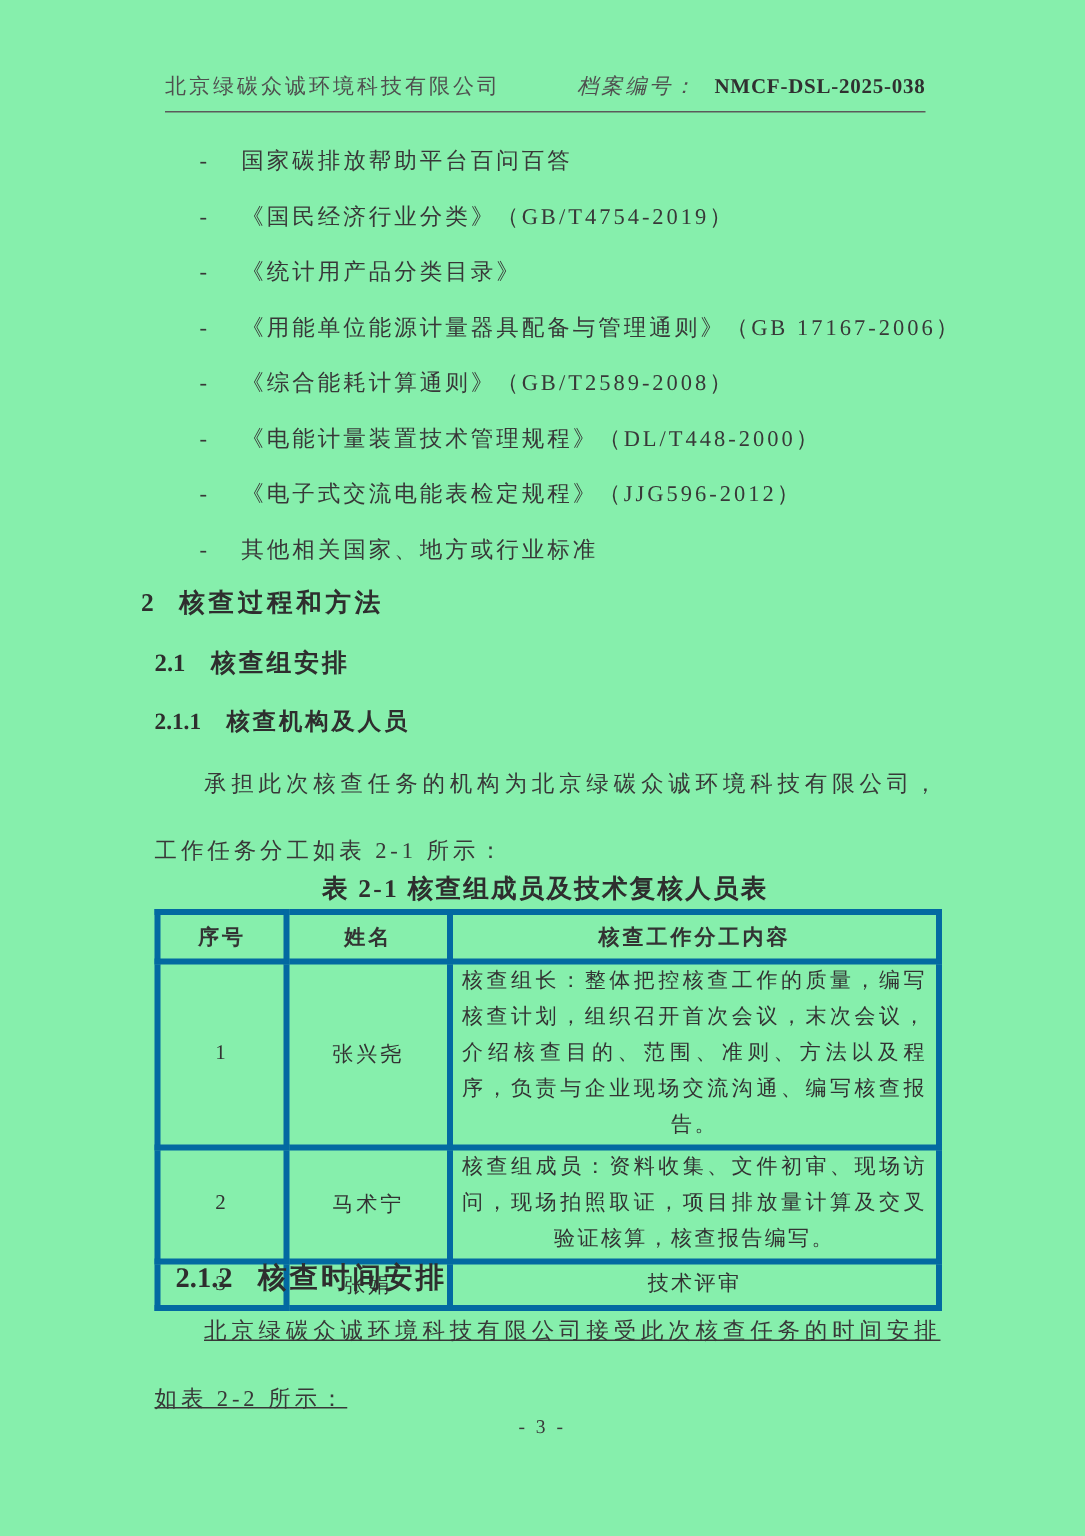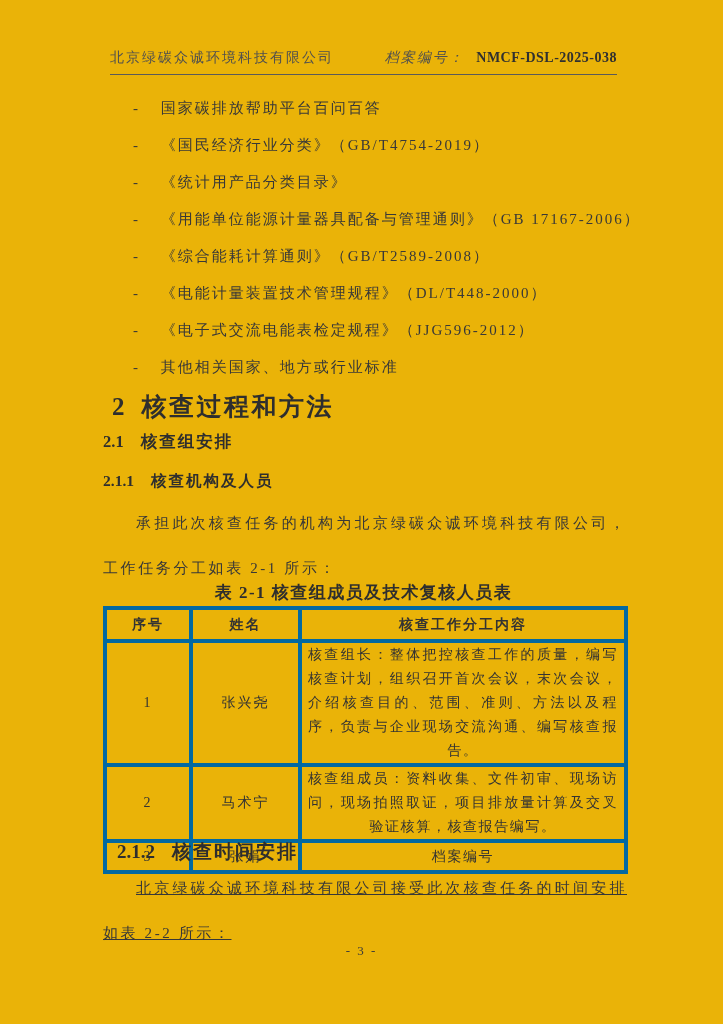--- a/index.html
+++ b/index.html
@@ -1,17 +1,17 @@
 <!DOCTYPE html>
 <html><head>
 <meta charset="utf-8">
 <style>
   html,body { margin:0; padding:0; background:#ffffff; }
   .page {
-    position:relative; width:723px; height:1024px; background:#eab308;
+    position:relative; width:723px; height:1024px; background:#86efac;
     font-family:"Liberation Serif","DejaVu Serif",serif; color:#333333;
     overflow:hidden;
   }
 
   
   .header {
     position:absolute; left:110px; top:49px; width:507px;
     display:flex; justify-content:space-between; align-items:flex-end;
     padding-bottom:7px; border-bottom:1.5px solid #5a5a5a;
     font-size:14px; color:#4f4f4f;
@@ -25,21 +25,21 @@
   .ref-list {
     position:absolute; left:133px; top:90px; width:520px;
     list-style:none; margin:0; padding:0;
     font-size:15px; letter-spacing:2px; color:#383838;
   }
   .ref-item { height:37px; line-height:37px; white-space:nowrap; }
   .dash { display:inline-block; width:22px; letter-spacing:0; }
 
   
   .h-sec { position:absolute; margin:0; font-weight:bold; color:#2e2e2e; white-space:nowrap; }
-  .h2    { left:112px; top:390px; font-size:25px; letter-spacing:2.5px; }
+  .h2    { left:94px; top:390px; font-size:17px; letter-spacing:2.5px; }
   .h21   { left:103px; top:431px; font-size:16.5px; letter-spacing:2px;font-family:Liberation Serif, serif; }
   .h211  { left:103px; top:471px; font-size:15.5px; letter-spacing:2px; }
   .h212  { left:117px; top:839px; font-size:19px; letter-spacing:2px; }
   .h-sec .num { letter-spacing:0; margin-right:17px; }
 
   
   .para {
     position:absolute; left:103px; width:524px; margin:0;
     font-size:15px; letter-spacing:2.6px; line-height:45px;
     text-indent:33px; text-align:justify; color:#383838;
@@ -170,21 +170,21 @@
 
         <tr class="member-row">
           <td class="c-no">2</td>
           <td class="c-name">马术宁</td>
           <td class="c-duty">核查组成员：资料收集、文件初审、现场访问，现场拍照取证，项目排放量计算及交叉验证核算，核查报告编写。</td>
         </tr>
 
         <tr class="member-row">
           <td class="c-no">3</td>
           <td class="c-name">张娟</td>
-          <td class="c-duty">档案编号</td>
+          <td class="c-duty">技术评审</td>
         </tr>
       </tbody>
   </table>
 
   <h3 class="h-sec h212">
     <span class="num">2.1.2</span><span>核查时间安排</span>
   </h3>
 
   <p class="para para-212">北京绿碳众诚环境科技有限公司接受此次核查任务的时间安排如表 2-2 所示：</p>
 

